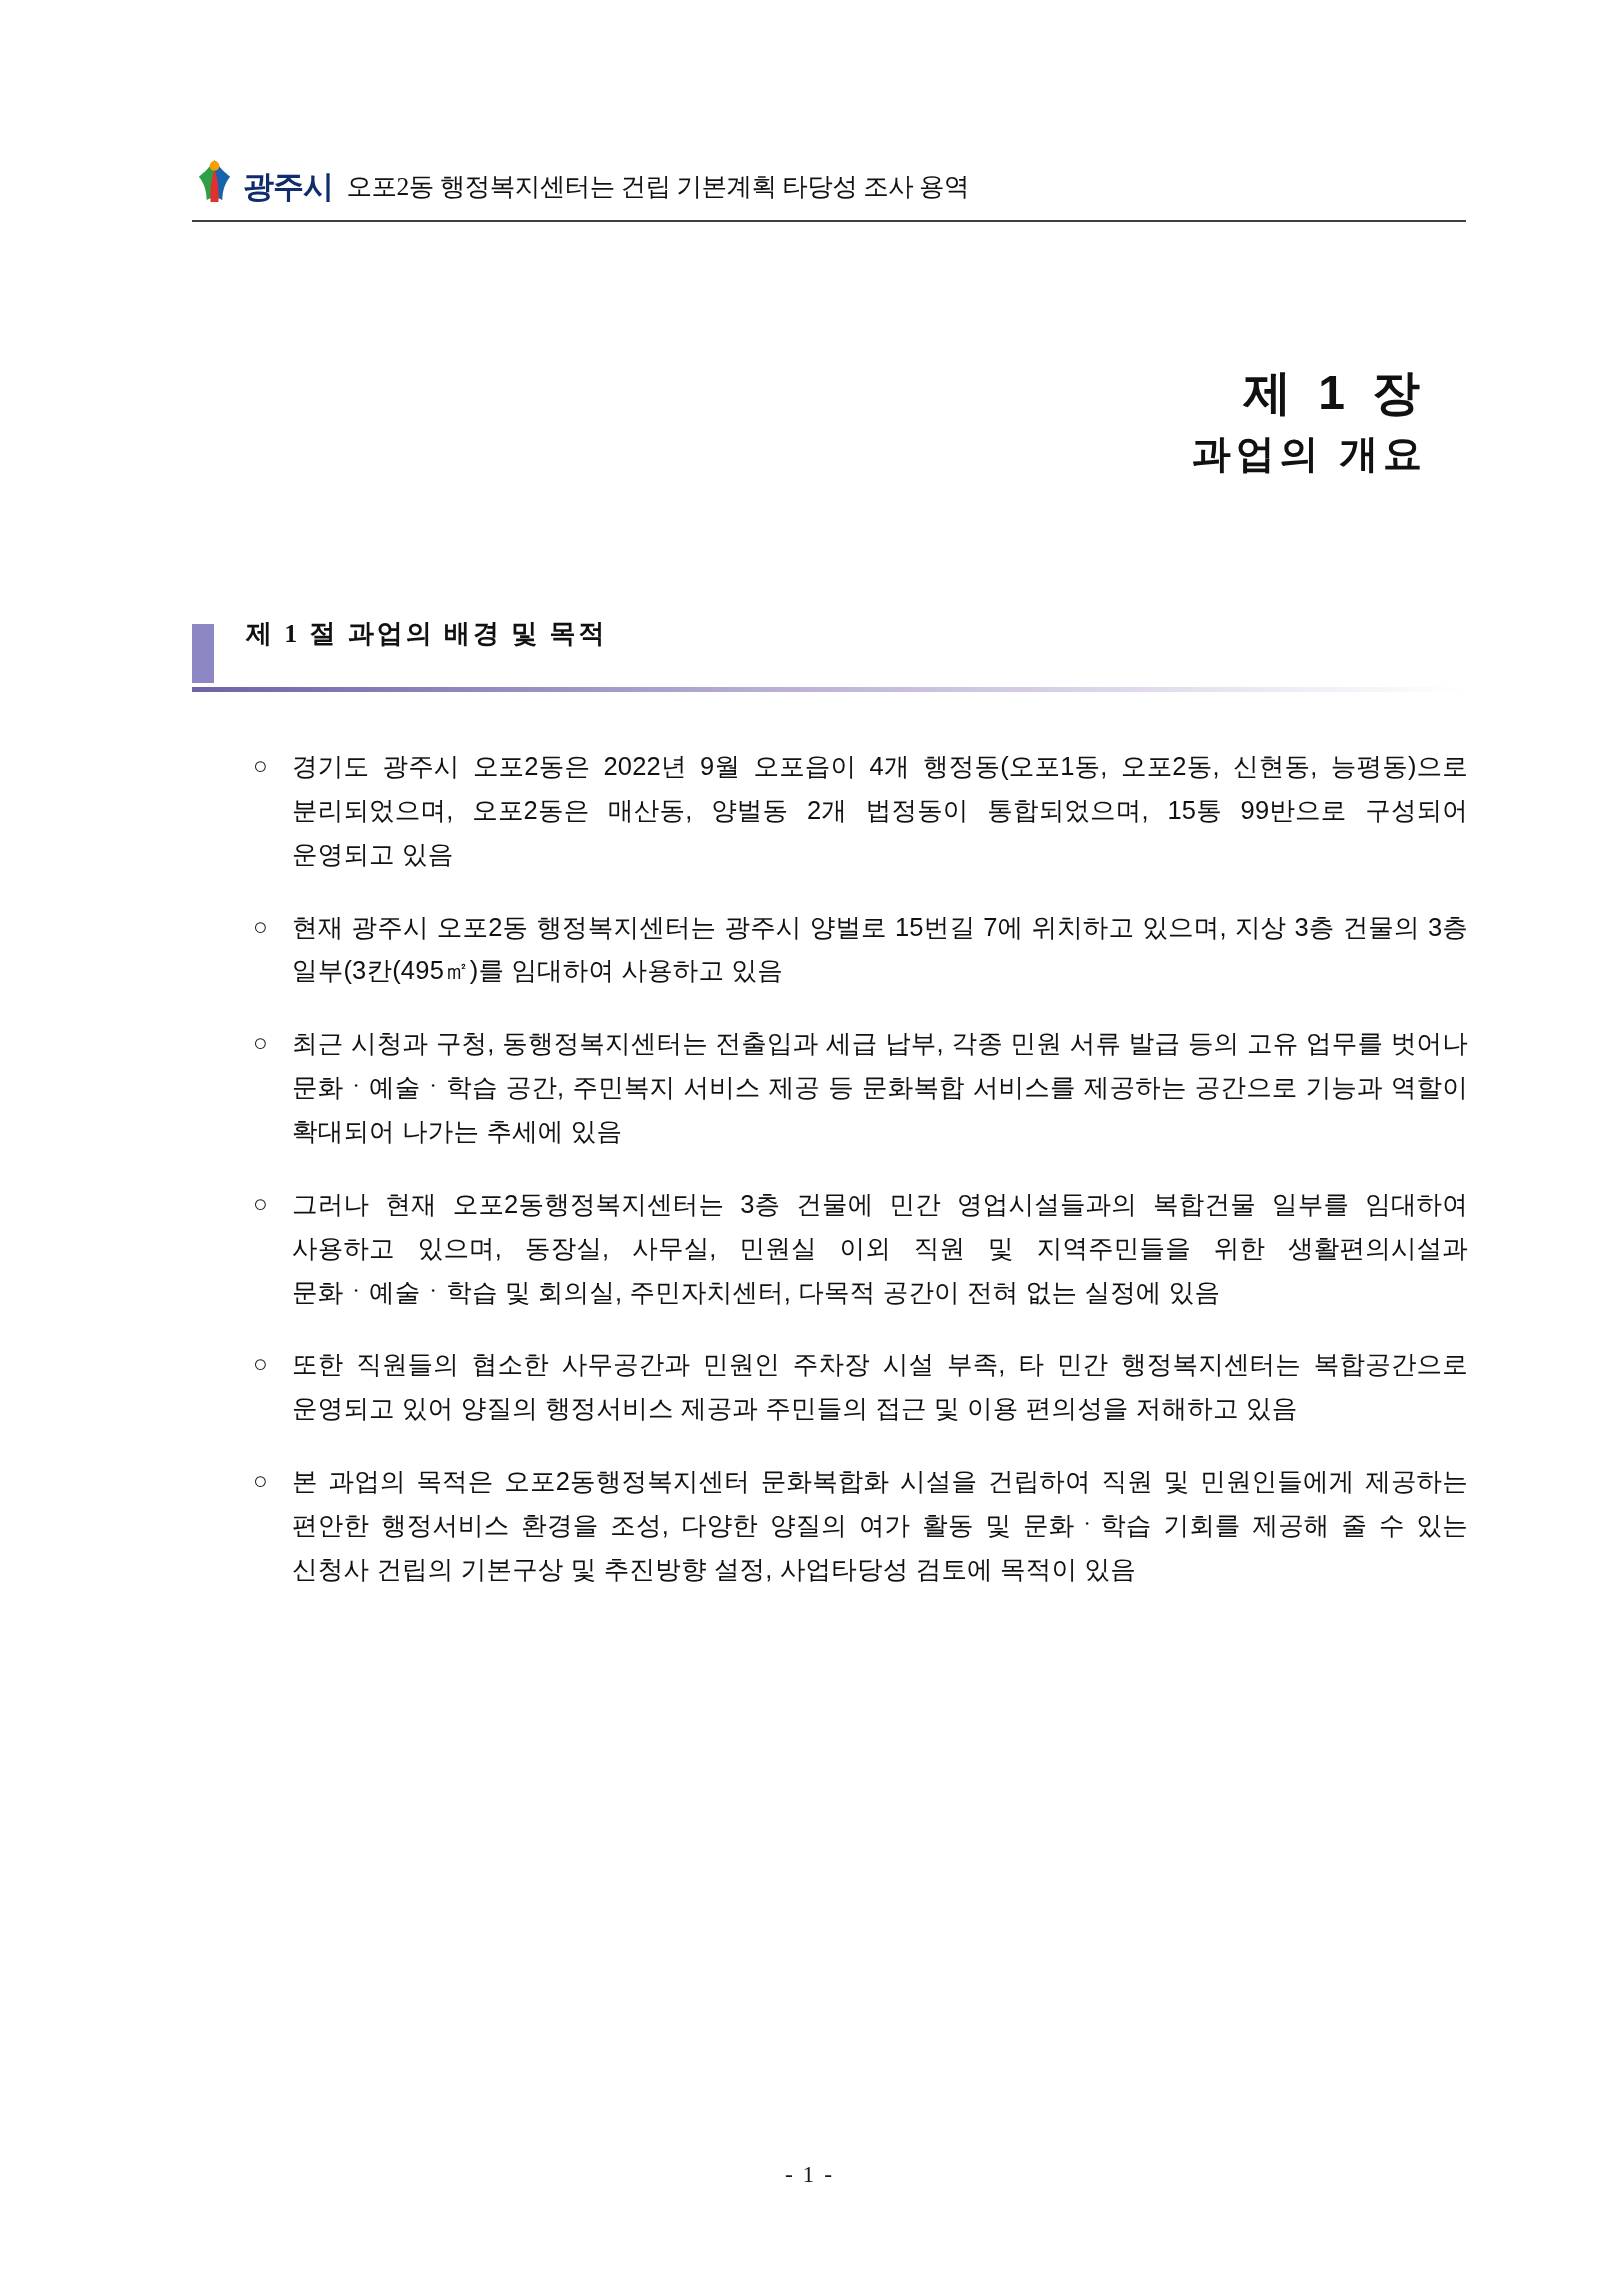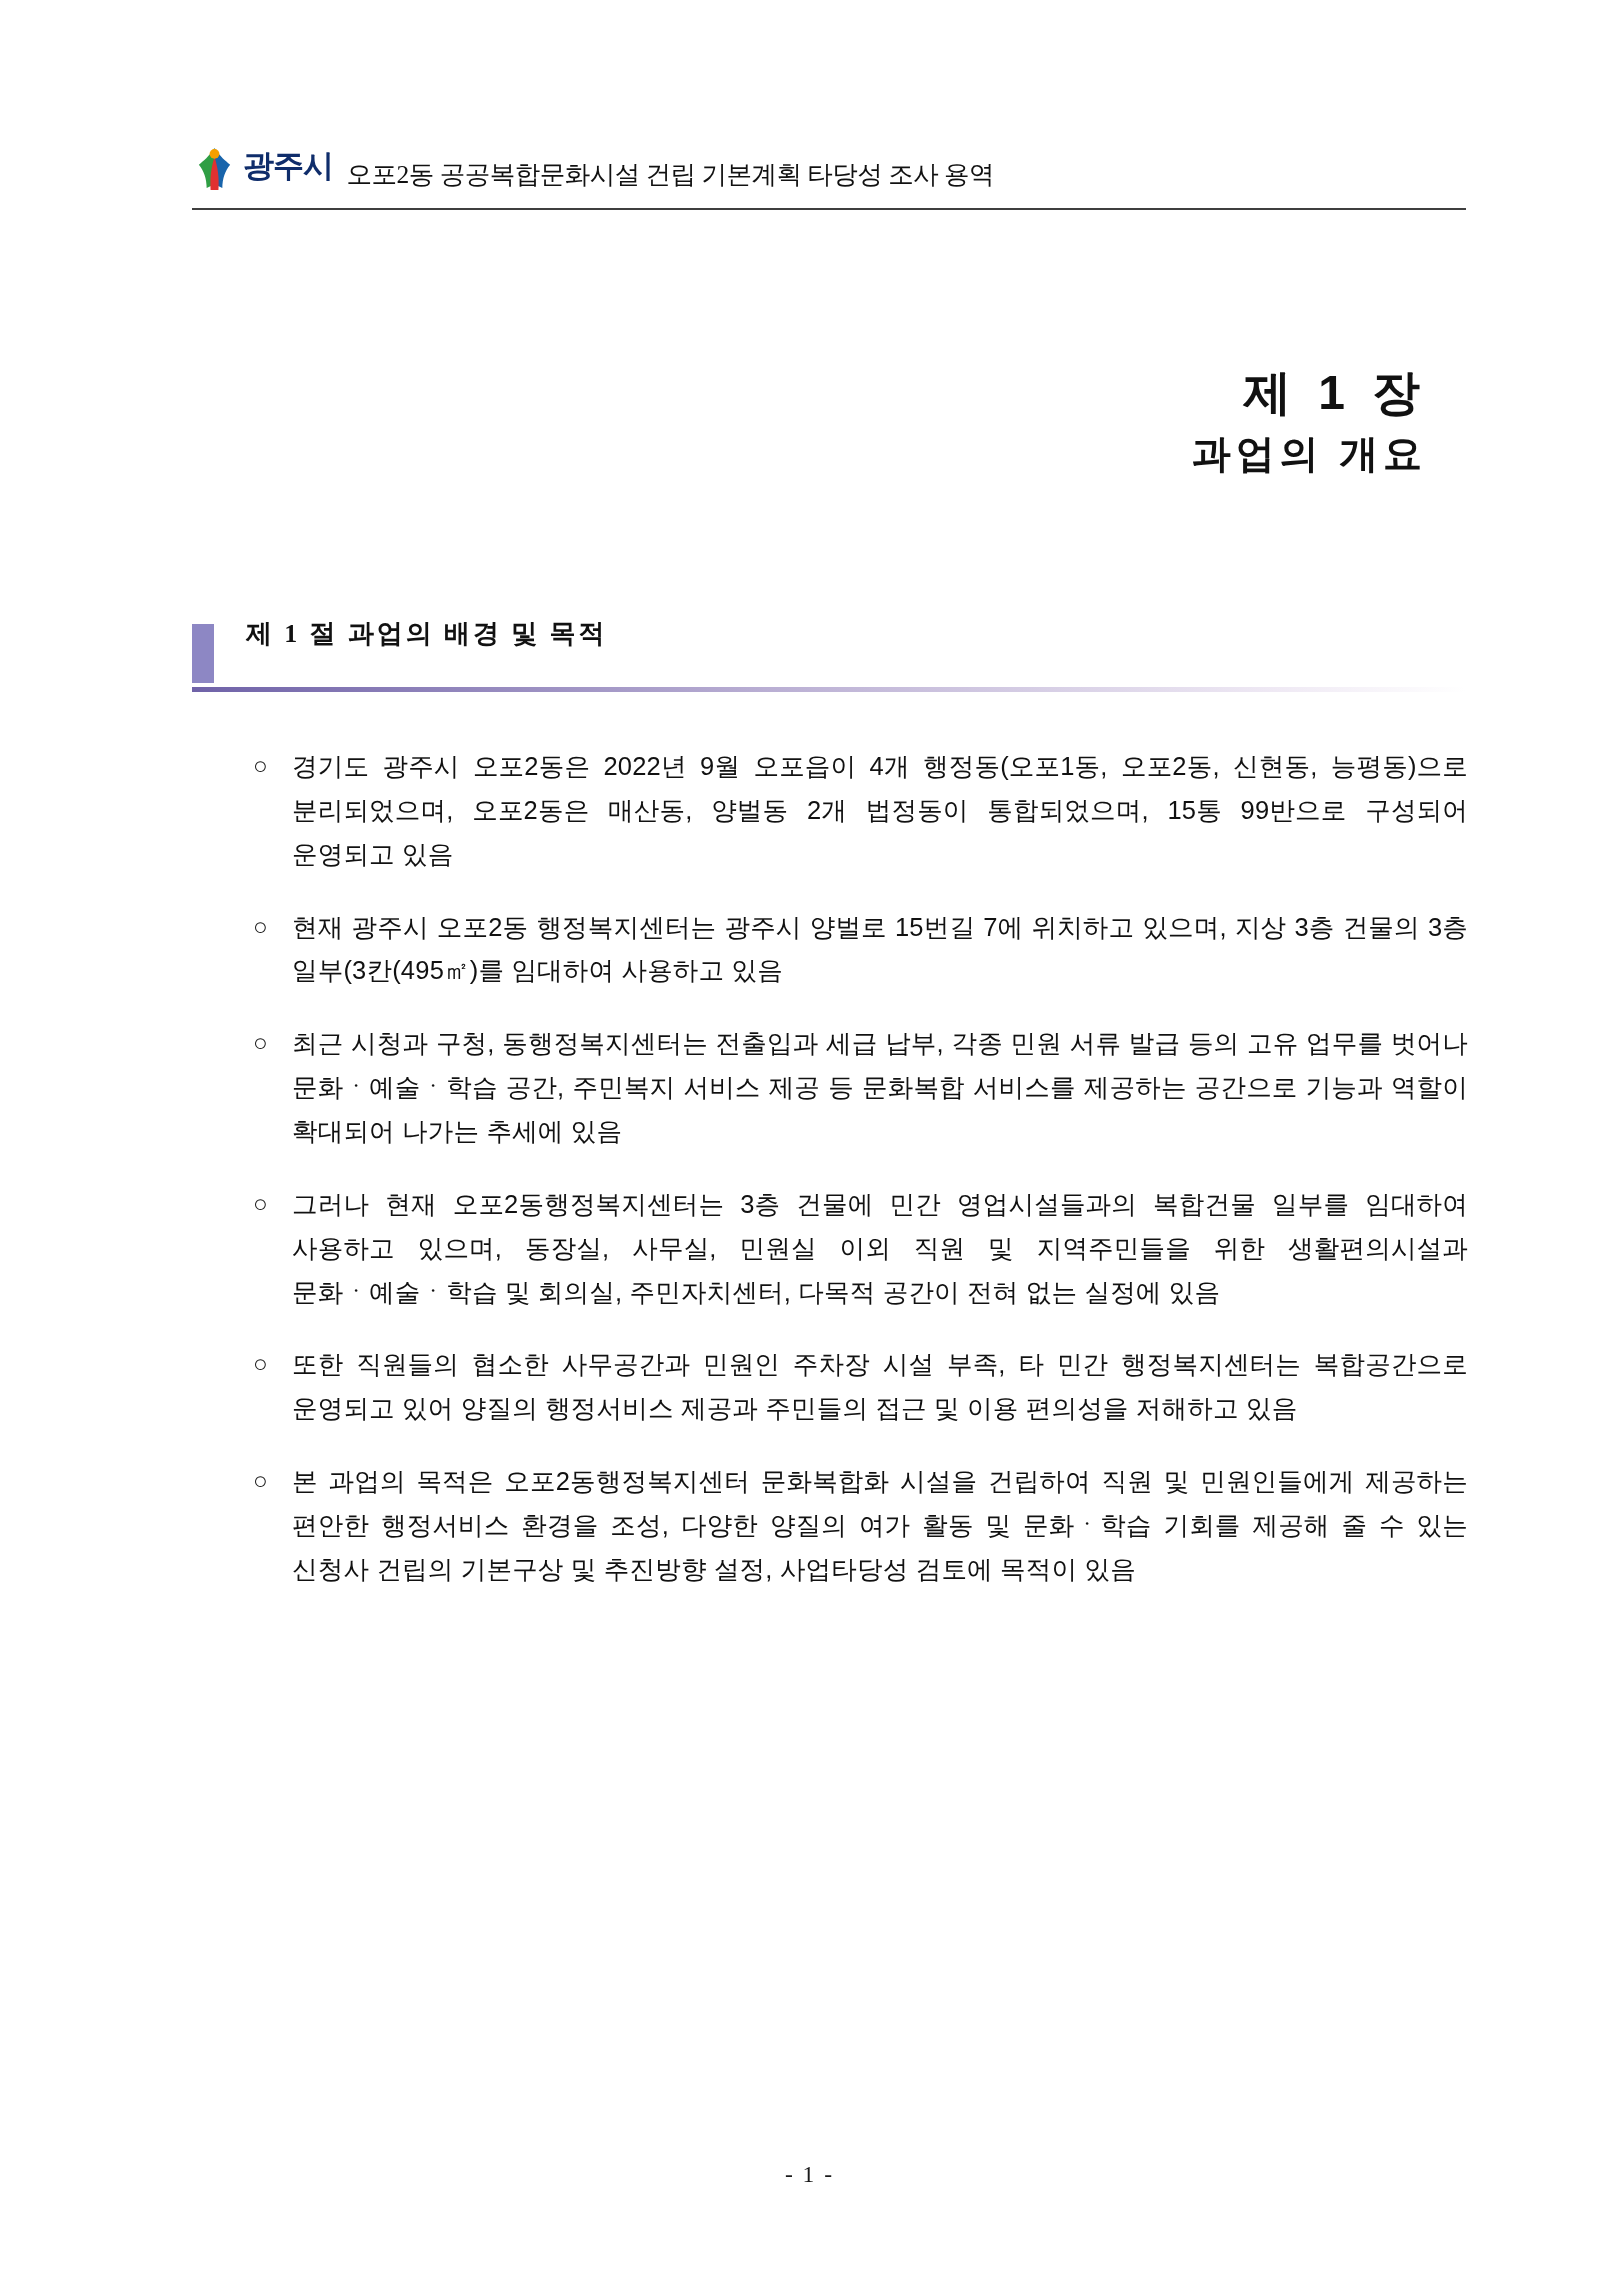--- a/index.html
+++ b/index.html
@@ -30,23 +30,24 @@
     top: 145px;
     left: 192px;
     width: 1274px;
     display: flex;
     align-items: flex-end;
     border-bottom: 2px solid #3f3f3f;
     padding-bottom: 11.8px;
   }
   .logo-wrap {
     display: flex;
-    align-items: flex-start;
+    align-items: flex-end;
     margin-right: 13.7px;
     flex: 0 0 auto;
+    margin-top: 12px;
   }
   .logo-mark {
     position: relative;
     width: 45px;
     height: 51px;
     margin-right: 5.9px;
   }
   .logo-mark svg { display: block; }
   .logo-text {
     font-family: "Liberation Sans", sans-serif;
@@ -173,21 +174,21 @@
       <span class="logo-mark">
         <svg width="45" height="51" viewBox="0 0 46 52" xmlns="http://www.w3.org/2000/svg">
           <path d="M23 3 C17 12, 12 16, 7 20 C12 26, 15 34, 15 44 L23 40 Z" fill="#2f9e44"></path>
           <path d="M23 3 C29 12, 34 16, 39 20 C34 26, 31 34, 31 44 L23 40 Z" fill="#1864ab"></path>
           <path d="M23 12 C20 22, 18 32, 19 46 L27 46 C28 32, 26 22, 23 12 Z" fill="#e03131"></path>
           <circle cx="23" cy="9" r="5" fill="#f59f00"></circle>
         </svg>
       </span>
       <span class="logo-text">광주시</span>
     </div>
-    <div class="header-title">오포2동 공공복합문화시설 건립 기본계획 타당성 조사 용역</div>
+    <div class="header-title">오포2동 행정복지센터는 건립 기본계획 타당성 조사 용역</div>
   </div>
 
   <div class="chapter">
     <div class="chapter-no">제 1 장</div>
     <div class="chapter-name">과업의 개요</div>
   </div>
 
   <div class="section">
     <span class="section-bar"></span>
     <span class="section-title">제 1 절 과업의 배경 및 목적</span>

